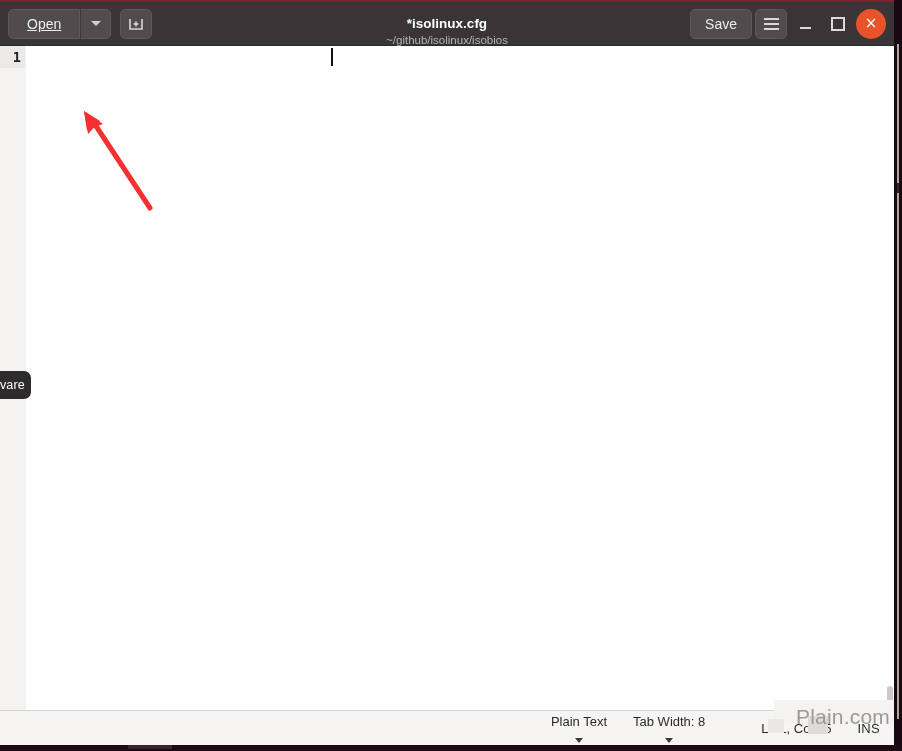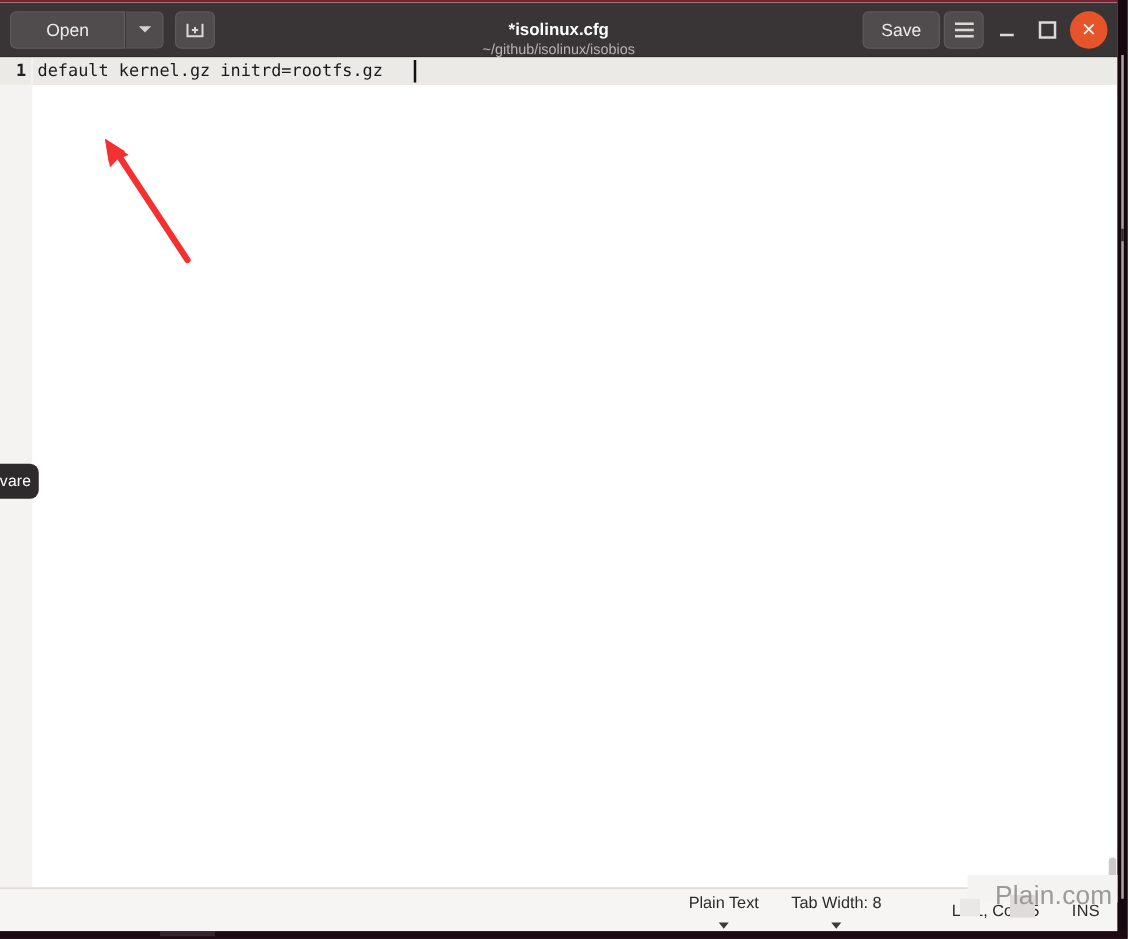--- a/index.html
+++ b/index.html
@@ -65,21 +65,22 @@
     justify-content: center;
     padding: 0 14px;
     box-sizing: border-box;
     cursor: default;
     user-select: none;
     white-space: nowrap;
   }
   .btn.linked-left {
     border-top-right-radius: 0;
     border-bottom-right-radius: 0;
-    padding: 0 28px;
+    padding: 0 18px;
+    text-decoration: underline;
   }
   .btn.linked-right {
     border-top-left-radius: 0;
     border-bottom-left-radius: 0;
     border-left: 1px solid #3d393a;
     padding: 0 9px;
     width: 31px;
   }
   .btn.icon-btn {
     padding: 0;
@@ -394,21 +395,20 @@
         <span>×</span>
       </div>
     </div>
   </div>
 
   <div id="editor-wrap">
     <div id="gutter">
       <div class="lineno">1</div>
     </div>
     <div id="textarea">
-      <div id="codeline">default kernel.gz initrd=rootfs.gz</div>
       <div id="caret" style="left: 305.344px;"></div>
     </div>
 
     <svg id="arrow" width="110" height="115" viewBox="0 0 110 115">
       <g>
         <path d="M80 100 L22 12" stroke="#f43030" stroke-width="5" stroke-linecap="round"></path>
         <path d="M14 3 L33 16 L17 22 Z" fill="#f43030"></path>
         <path d="M14 3 L18 26 L30 13 Z" fill="#f43030"></path>
       </g>
     </svg>

